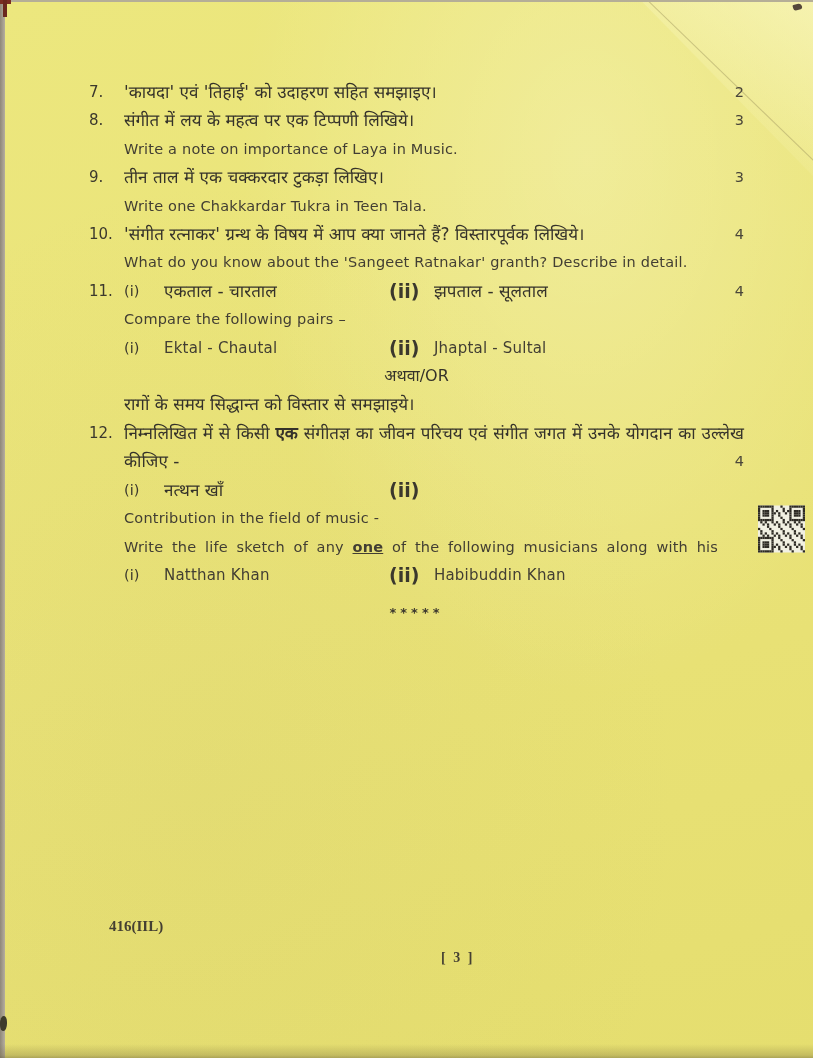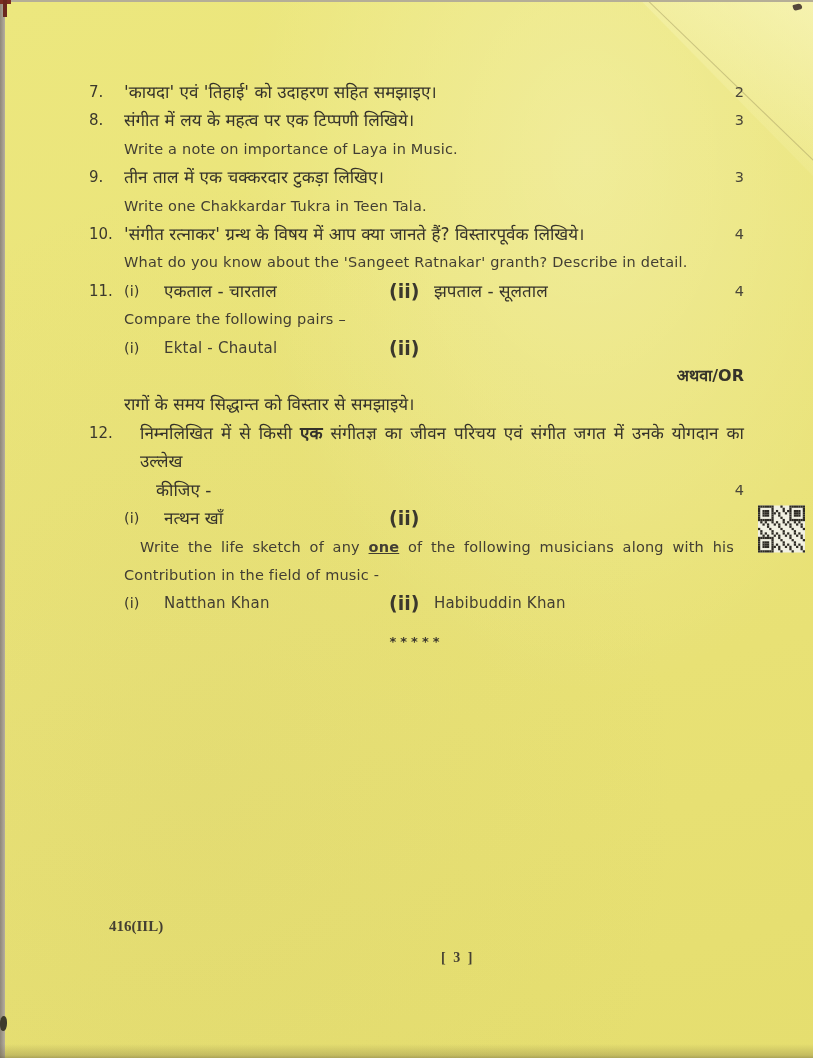--- a/index.html
+++ b/index.html
@@ -40,26 +40,26 @@
   .q-marks{width:30px;flex:0 0 30px;text-align:right;font-size:14.5px;
     line-height:28.4px;color:#4a463a;}
   .line-hi{font-size:17px;color:#35322a;}
   .line-en{font-size:14.5px;letter-spacing:0.2px;color:#423e33;}
   .sub-row{display:flex;line-height:28.4px;}
   .sub-label{flex:0 0 40px;font-size:14.5px;color:#3b382d;}
   .sub-label2{flex:0 0 45px;font-size:19px;color:#3b382d;font-weight:bold;}
   .sub-item-hi{flex:0 0 225px;font-size:17px;color:#35322a;}
   .sub-item-en{flex:0 0 225px;font-size:15px;letter-spacing:0.2px;color:#423e33;}
   .sub-last{flex:1 1 auto;}
-  .or-line{text-align:right;font-size:16px;font-weight:bold;color:#35322a;line-height:28.4px;}
+  .or-line{text-align:center;font-size:16px;font-weight:normal;color:#35322a;line-height:28.4px;}
   .b{font-weight:bold;}
   .bu{font-weight:bold;text-decoration:underline;}
-  .jl{text-align:justify;text-align-last:justify;margin-left:16px;}
+  .jl{text-align:justify;text-align-last:justify;}
   .q12-en-l1{width:594px;}
-  .line2-row{display:flex;margin-left:32px;}
+  .line2-row{display:flex;}
   .line2-row .line-hi{flex:1 1 auto;}
   .stars{margin-top:10px;text-align:center;font-size:13px;font-weight:bold;
     letter-spacing:4px;color:#3c382e;line-height:28px;}
   .footer-left{position:absolute;left:105px;top:916px;
     font-family:"Liberation Serif", serif;font-weight:bold;font-size:15px;color:#443f32;}
   .footer-page{position:absolute;left:437px;top:948px;
     font-family:"Liberation Serif", serif;font-weight:bold;font-size:14px;
     letter-spacing:2px;color:#443f32;}
   .qr{position:absolute;left:754px;top:503px;width:47px;height:48px;}
 </style>
@@ -114,20 +114,21 @@
           <span class="sub-label">(i)</span>
           <span class="sub-item-hi">एकताल - चारताल</span>
           <span class="sub-label2">(ii)</span>
           <span class="sub-item-hi sub-last">झपताल - सूलताल</span>
         </div>
         <p class="line-en">Compare the following pairs –</p>
         <div class="sub-row">
           <span class="sub-label">(i)</span>
           <span class="sub-item-en">Ektal - Chautal</span>
           <span class="sub-label2">(ii)</span>
+          <span class="sub-item-en sub-last">Jhaptal - Sultal</span>
         </div>
       </div>
       <span class="q-marks">4</span>
     </div>
 
     <p class="or-line">अथवा/OR</p>
     <div class="q-row">
       <span class="q-num"></span>
       <div class="q-body">
         <p class="line-hi">रागों के समय सिद्धान्त को विस्तार से समझाइये।</p>
@@ -140,22 +141,22 @@
         <p class="line-hi jl"><span>निम्नलिखित में से किसी </span><span class="b">एक</span><span> संगीतज्ञ का जीवन परिचय एवं संगीत जगत में उनके योगदान का उल्लेख</span></p>
         <div class="line2-row">
           <p class="line-hi">कीजिए -</p>
           <span class="q-marks">4</span>
         </div>
         <div class="sub-row">
           <span class="sub-label">(i)</span>
           <span class="sub-item-hi">नत्थन खाँ</span>
           <span class="sub-label2">(ii)</span>
         </div>
+        <p class="line-en">Contribution in the field of music -</p>
         <p class="line-en jl q12-en-l1"><span>Write the life sketch of any </span><span class="bu">one</span><span> of the following musicians along with his</span></p>
-        <p class="line-en">Contribution in the field of music -</p>
         <div class="sub-row">
           <span class="sub-label">(i)</span>
           <span class="sub-item-en">Natthan Khan</span>
           <span class="sub-label2">(ii)</span>
           <span class="sub-item-en sub-last">Habibuddin Khan</span>
         </div>
       </div>
     </div>
 
     <p class="stars">*****</p>

